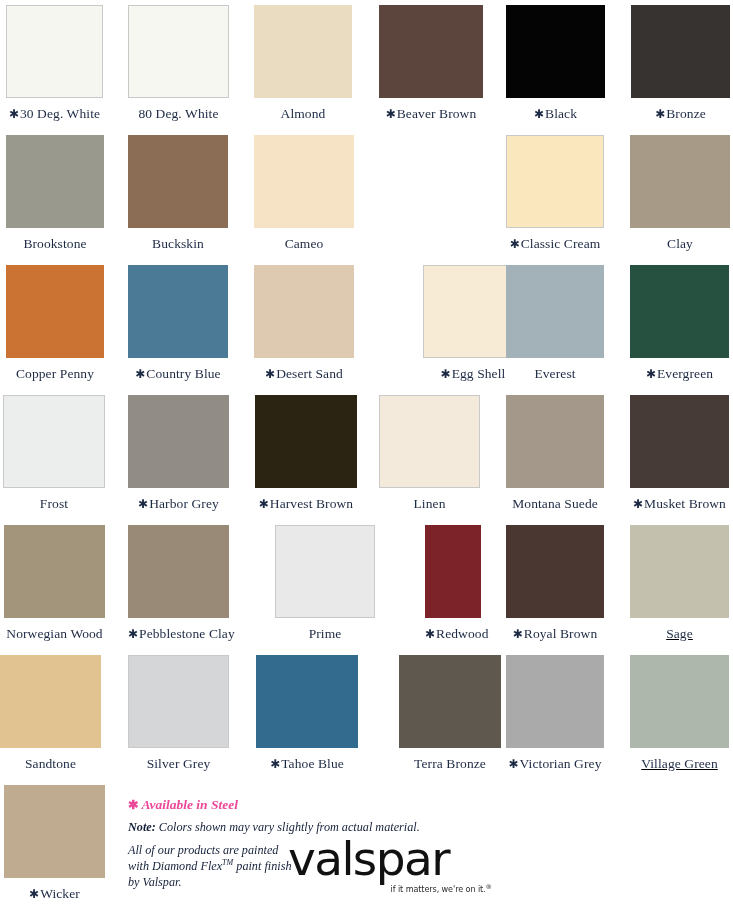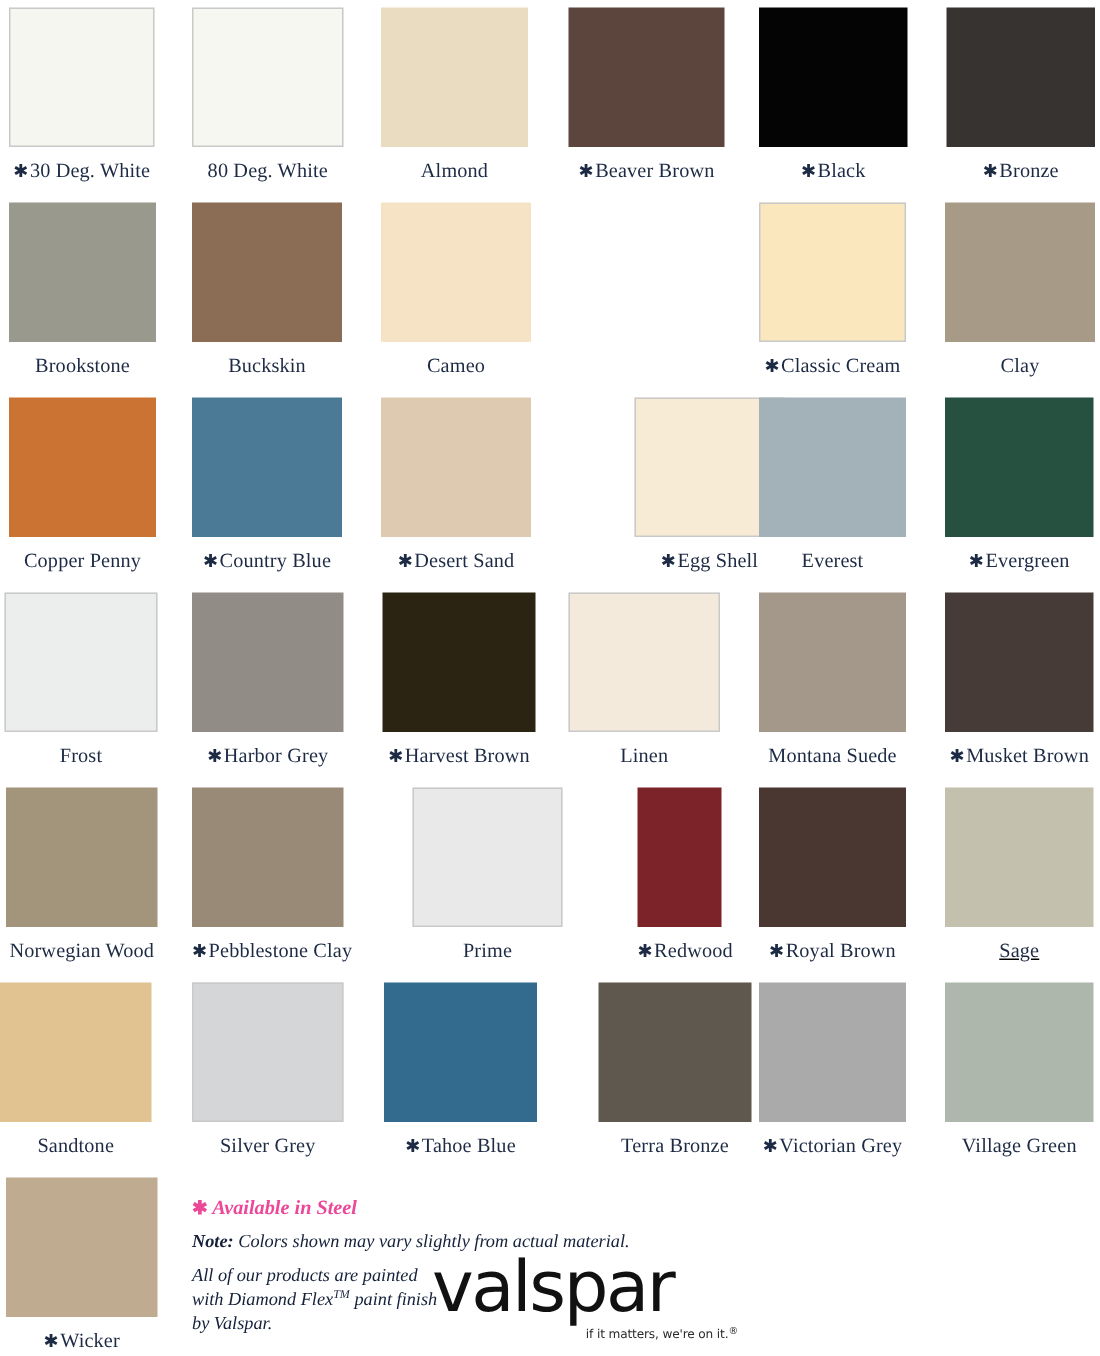--- a/index.html
+++ b/index.html
@@ -265,21 +265,21 @@
         <div class="label"><span class="star">✱</span><span>Tahoe Blue</span></div>
       </div>
       <div class="cell" style="left: 379px; width: 102px; margin-left: 20px;">
         <div class="swatch" title="Terra Bronze" style="background: rgb(95, 88, 79);"></div>
         <div class="label"><span>Terra Bronze</span></div>
       </div>
       <div class="cell" style="left: 506px; width: 98px;">
         <div class="swatch" title="Victorian Grey" style="background: rgb(170, 170, 170);"></div>
         <div class="label"><span class="star">✱</span><span>Victorian Grey</span></div>
       </div>
-      <div class="cell" style="left: 630px; width: 99px;">
+      <div class="cell" style="left: 630px; width: 99px; text-decoration: underline;">
         <div class="swatch" title="Village Green" style="background: rgb(174, 183, 171);"></div>
         <div class="label"><span>Village Green</span></div>
       </div>
     </div>
     <div class="row">
       <div class="cell" style="left: 4px; width: 101px;">
         <div class="swatch" title="Wicker" style="background: rgb(191, 171, 144);"></div>
         <div class="label"><span class="star">✱</span><span>Wicker</span></div>
       </div>
     </div>

